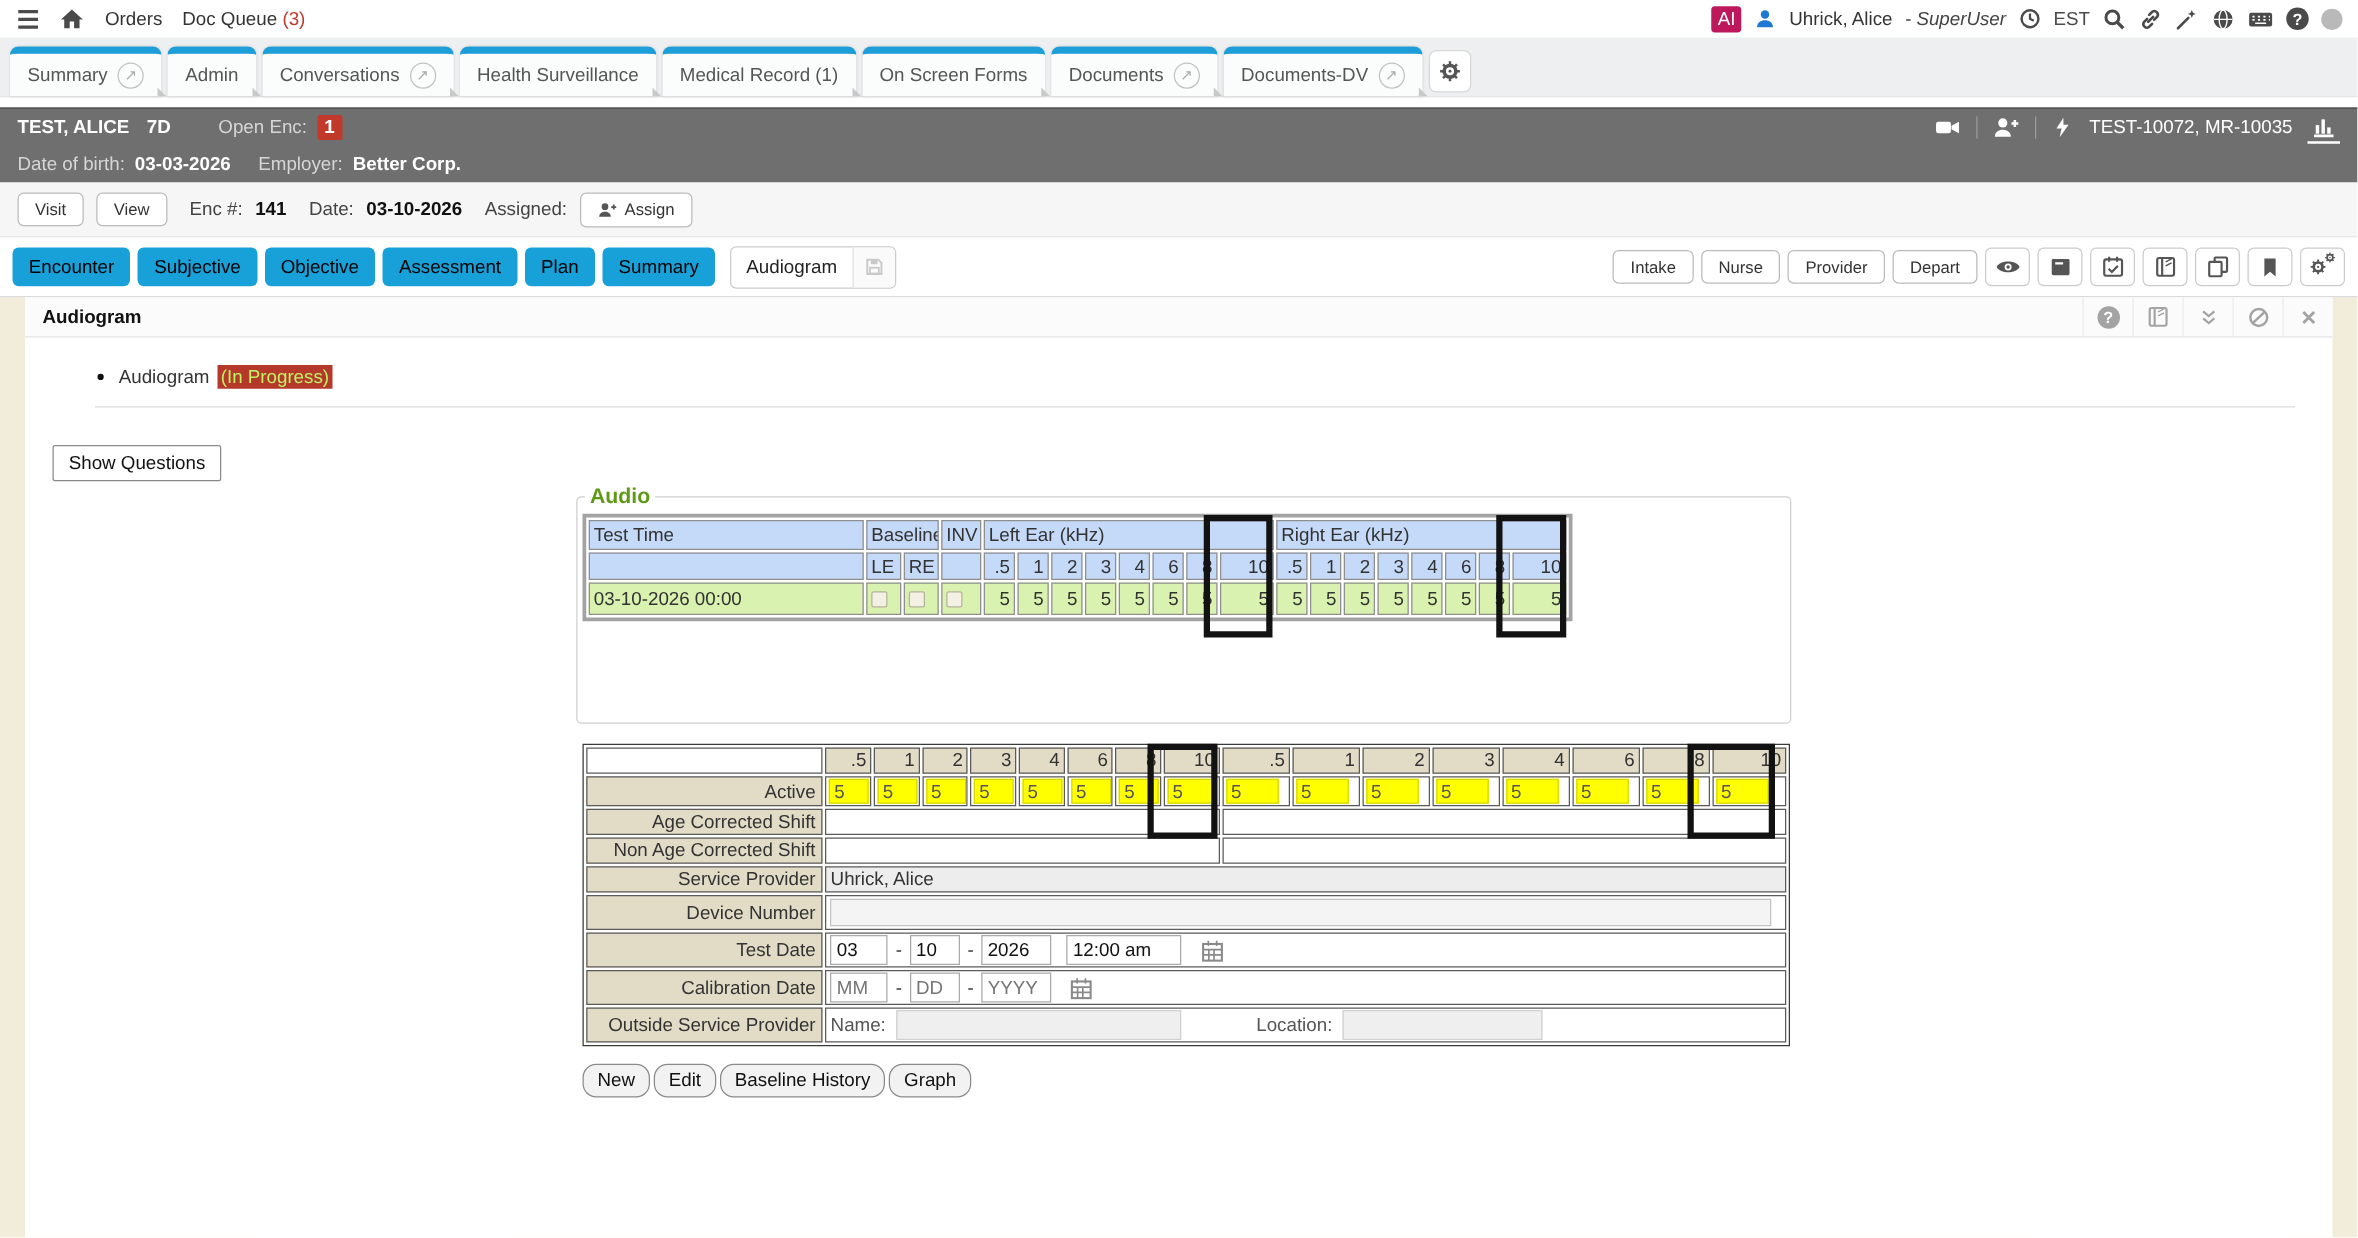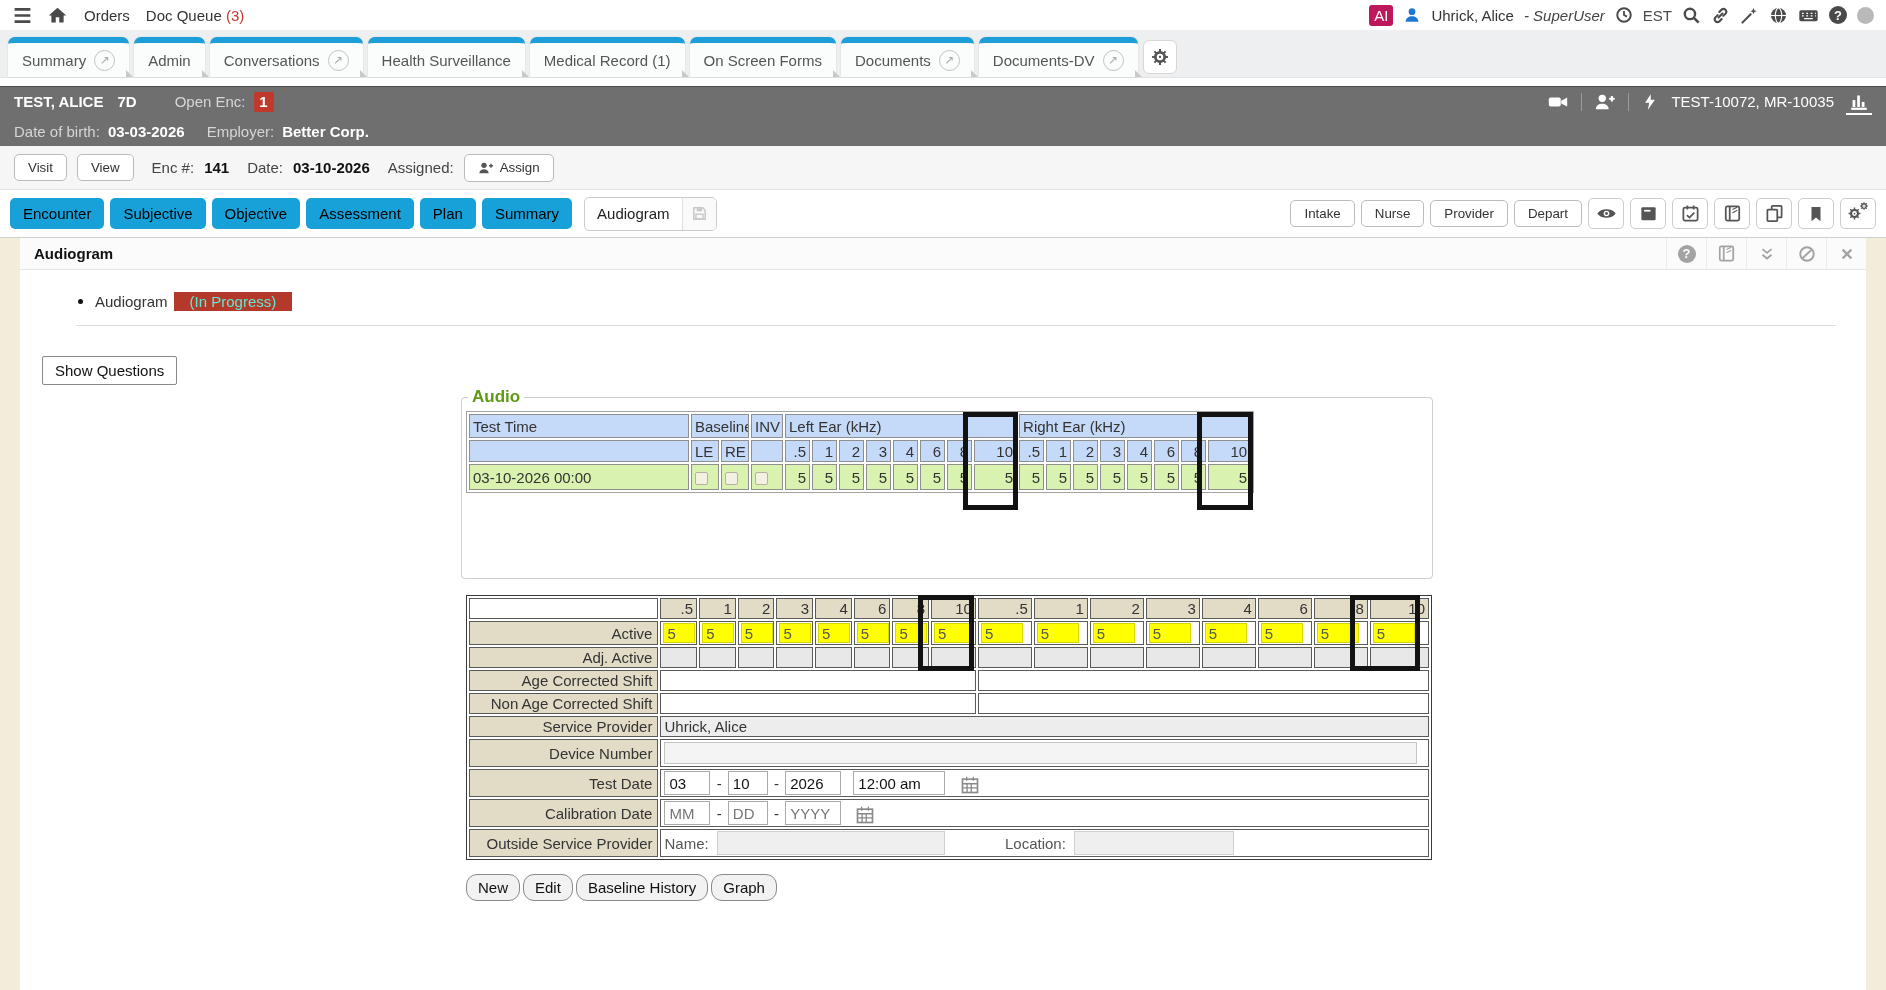--- a/index.html
+++ b/index.html
@@ -55,30 +55,30 @@
   
   .content{height:752px;background:#f2edda;padding:0 20px}
   .panel{background:#fff;height:100%;}
   .panel-header{height:32px;background:#fbfbfb;border-bottom:1px solid #e6e6e6;display:flex;align-items:center;padding-left:14px}
   .panel-title{font-weight:bold;color:#111}
   .panel-tools{margin-left:auto;display:flex;align-items:stretch;height:100%}
   .ptool{width:40px;display:flex;align-items:center;justify-content:center;color:#a3a3a3;border-left:1px solid #ececec;cursor:pointer}
   .panel-body{position:relative;padding-top:22px}
   .bullet-line{margin-left:58px;display:flex;align-items:center;gap:6px}
   .bullet-dot{width:5px;height:5px;border-radius:50%;background:#111;margin-right:6px}
-  .status-chip{background:#b5392b;color:#5eead4;padding:1px 16px}
+  .status-chip{background:#b5392b;color:#bef264;padding:1px 3px}
   .body-hr{border:none;border-top:1px solid #dcdcdc;margin:14px 30px 0 56px}
   .show-q{margin:30px 0 0 22px;background:#fff;border:1px solid #8a8a8a;border-radius:2px;padding:5px 12px;font-size:15px;color:#111;cursor:pointer;font-family:"Liberation Sans",sans-serif}
 
   
   .audio-fs{margin:2px 0 0 441px;width:972px;height:192px;border:1px solid #cfcfcf;border-radius:4px;padding:4px 8px 8px 4px}
   .audio-fs legend{color:#5f9a15;font-weight:bold;font-size:17px;padding:0 4px;margin-left:2px}
   .t1wrap{position:relative;width:790px}
   table{border-collapse:separate;border-spacing:2px;background:#fff}
-  .t1{border:1px solid #a3a3a3;width:784px;table-layout:fixed;font-size:15px}
+  .t1{border:3px solid #a3a3a3;width:784px;table-layout:fixed;font-size:15px}
   .t1 td,.t1 th{border:1px solid #8f8f8f;padding:1px 3px;font-weight:normal;text-align:left;overflow:hidden;white-space:nowrap}
   .t1 .hdr{background:#c5d9f8;height:24px}
   .t1 .hdr2{background:#c5d9f8;height:22px}
   .t1 .num{text-align:right}
   .t1 .grow{background:#d9f2af;height:26px}
   .cbx{display:inline-block;width:13px;height:13px;background:#f3f0e4;border:1px solid #b7b29b;border-radius:2px;vertical-align:middle}
   .blackrect{position:absolute;border:5px solid #121212;background:transparent;pointer-events:none}
 
   
   .t2wrap{position:relative;margin:16px 0 0 446px;width:990px}
@@ -640,39 +640,20 @@
                   <div class="ybox">5</div>
                 </td>
             <td class="ycell">
                   <div class="ybox">5</div>
                 </td>
             <td class="ycell">
                   <div class="ybox">5</div>
                 </td>
           </tr>
           <tr>
-            <td class="rowlbl">Adj. Active</td>
-            <td class="gray"></td>
-                <td class="gray"></td>
-                <td class="gray"></td>
-                <td class="gray"></td>
-                <td class="gray"></td>
-                <td class="gray"></td>
-                <td class="gray"></td>
-                <td class="gray"></td>
-            <td class="gray"></td>
-                <td class="gray"></td>
-                <td class="gray"></td>
-                <td class="gray"></td>
-                <td class="gray"></td>
-                <td class="gray"></td>
-                <td class="gray"></td>
-                <td class="gray"></td>
-          </tr>
-          <tr>
             <td class="rowlbl">Age Corrected Shift</td>
             <td colspan="8"></td>
             <td colspan="8"></td>
           </tr>
           <tr>
             <td class="rowlbl">Non Age Corrected Shift</td>
             <td colspan="8"></td>
             <td colspan="8"></td>
           </tr>
           <tr>

